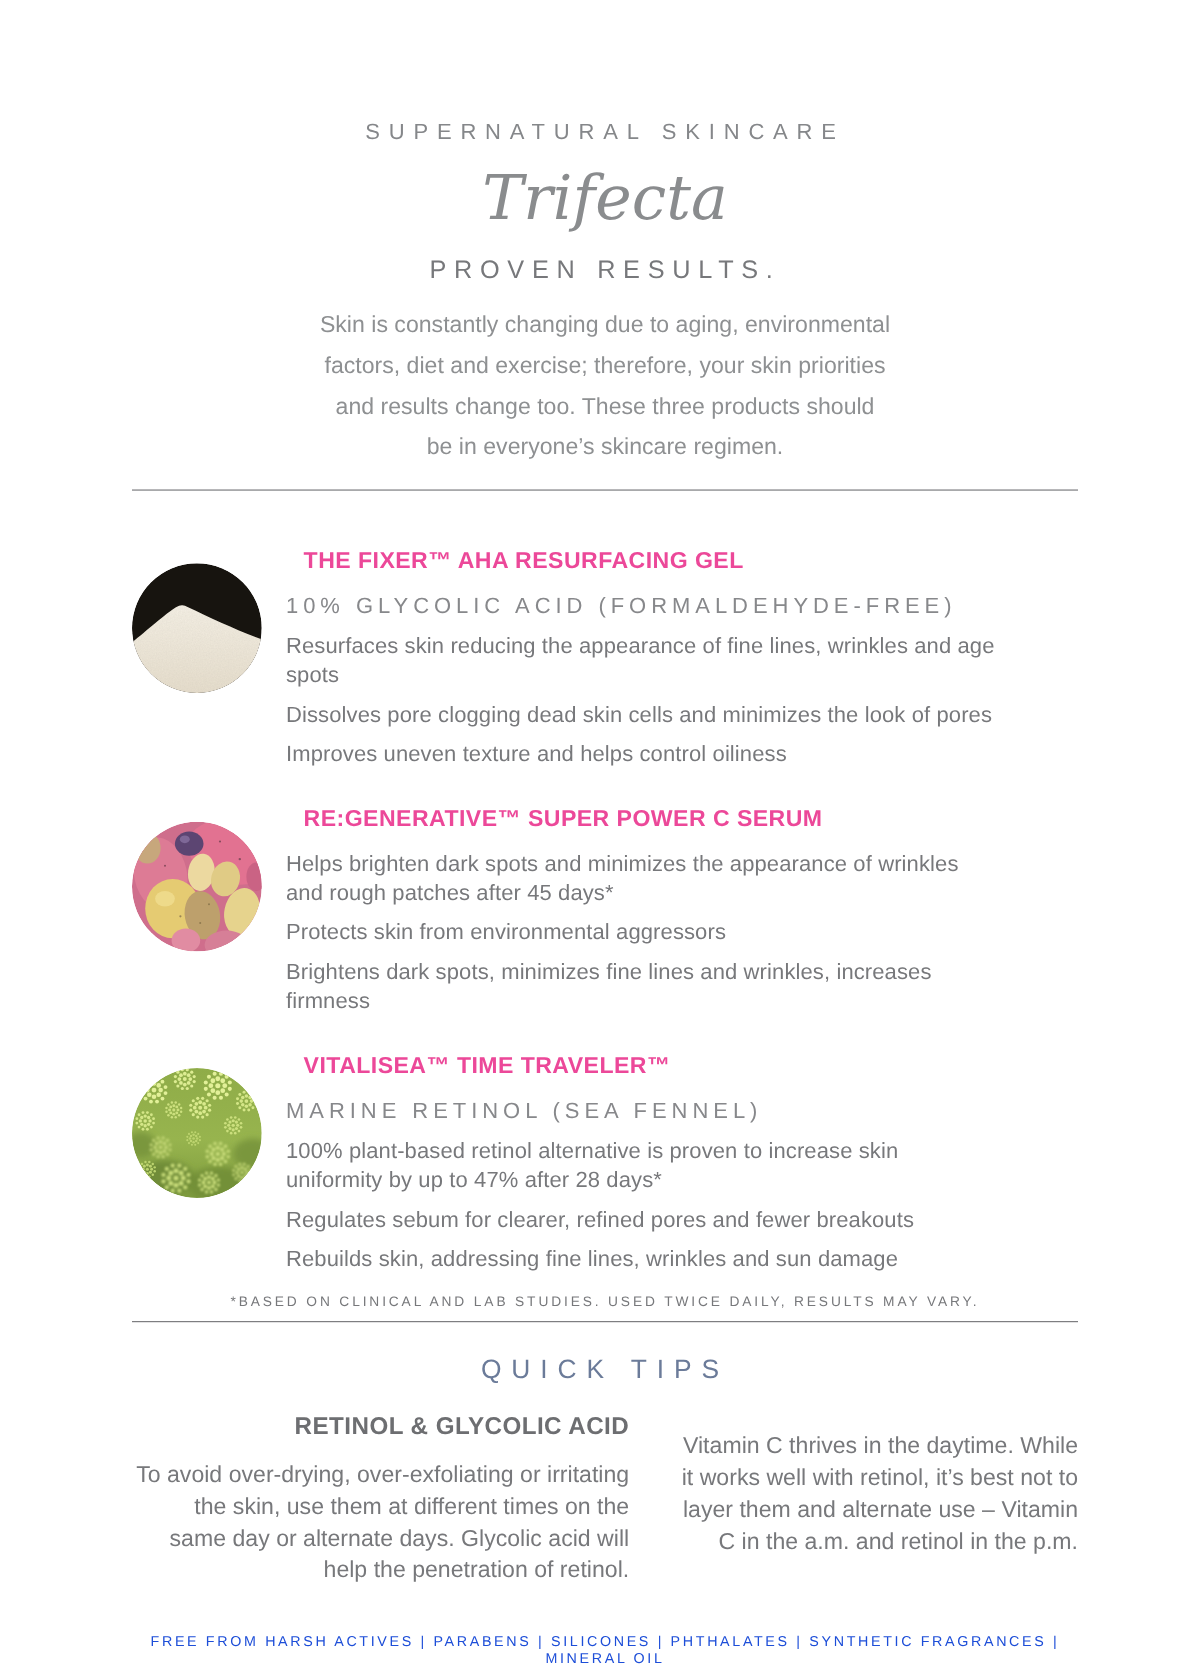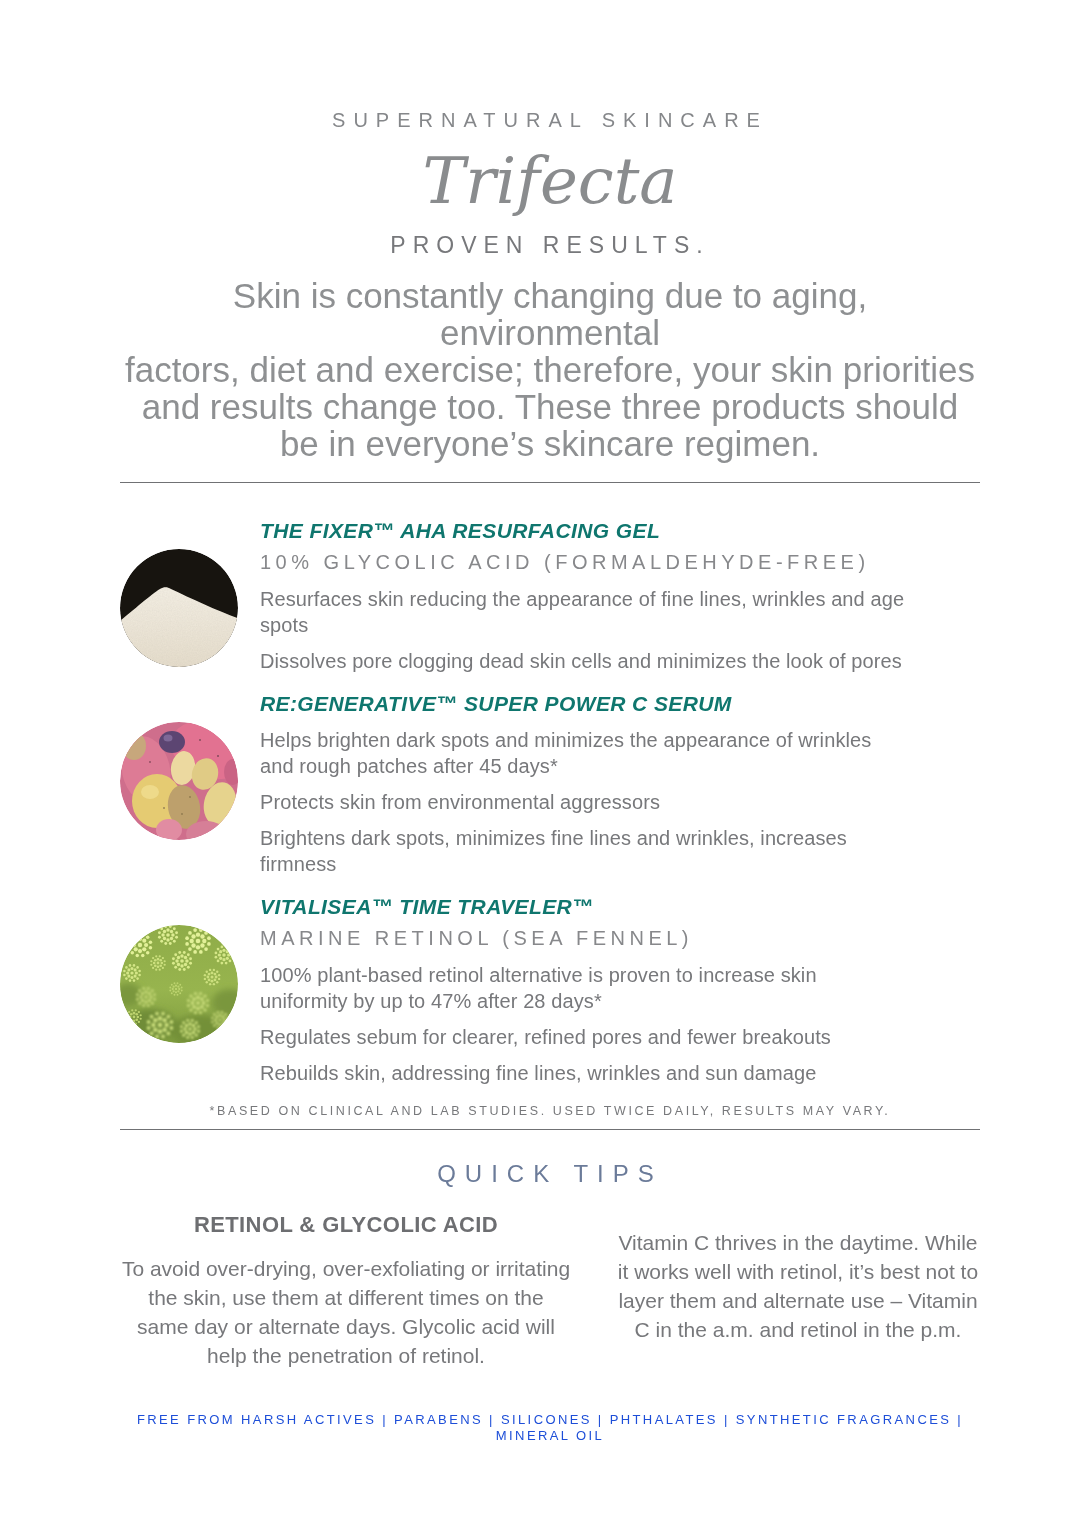--- a/index.html
+++ b/index.html
@@ -18,49 +18,49 @@
   
   .masthead { text-align:center; padding-top:110px; }
   .brand {
     font-size:20px; line-height:20px; letter-spacing:8px;
     color:#85878a; font-weight:400;
   }
   .main-title {
     margin:12px 0 0;
     font-family:"DejaVu Serif", serif;
     font-style:italic; font-weight:400;
-    font-size:64px; line-height:78px;
+    font-size:56px; line-height:78px;
     color:#8a8c8e;
   }
   .tagline {
     margin-top:14px;
     font-size:23px; line-height:23px; letter-spacing:7px;
     color:#77787b;
   }
   .intro { margin-top:20px; color:#8e9092; }
-  .intro-line { font-size:35px; line-height:37px; }
+  .intro-line { font-size:21px; line-height:37px; }
 
   
   .divider { border:none; border-top:1px solid #707174; margin:0; height:0; }
   .divider-top { margin-top:20px; }
   .divider-bottom { margin-top:10px; }
 
   
   .products { margin-top:36px; }
   .product-row { display:flex; align-items:flex-start; margin-bottom:18px; }
   .product-image {
     flex:0 0 118px; width:118px; height:118px;
     margin-top:30px; border-radius:50%; overflow:hidden;
   }
   .product-image svg { display:block; }
   .product-info { margin-left:22px; width:656px; }
   .product-name {
-    margin:0;
+    margin:16px;
     font-size:21px; line-height:24px; font-weight:700;
-    letter-spacing:0.4px; color:#0f766e;font-style:italic;
+    letter-spacing:0.4px; color:#ec4899;
   }
   .product-subtitle {
     margin-top:6px;
     font-size:20px; line-height:26px; letter-spacing:4.5px;
     color:#87888b; white-space:nowrap;
   }
   .benefit {
     margin:10px 0 0;
     font-size:20px; line-height:26px; color:#77787b;
     max-width:648px; letter-spacing:0.1px;
@@ -81,21 +81,21 @@
 
   
   .quick-tips { margin-top:32px; }
   .quick-tips-heading {
     margin:0; text-align:center; font-weight:400;
     font-size:24px; line-height:24px; letter-spacing:9px;
     color:#6b7b99;
   }
   .tips-columns {
     display:flex; justify-content:space-between;
-    margin-top:26px; text-align:center;
+    margin-top:26px; text-align:right;
   }
   .tip-col-left  { width:452px; }
   .tip-col-right { width:364px; }
   .tip-heading {
     margin:0;
     font-size:22px; line-height:26px; font-weight:700;
     letter-spacing:0.4px; color:#6d6e71;
   }
   .tip-body {
     margin:16px 0 16px;
@@ -146,20 +146,21 @@
               <path d="M-5,76 C8,66 30,46 40,40 C44,37.5 47,37.5 51,40 C72,50 102,64 123,71 L123,123 L-5,123 Z" fill="url(#powg)"></path>
               <path d="M-5,76 C8,66 30,46 40,40 C44,37.5 47,37.5 51,40 C72,50 102,64 123,71 L123,123 L-5,123 Z" fill="#efe9dc" filter="url(#grain)"></path>
             </g>
           </svg>
         </div>
         <div class="product-info">
           <h2 class="product-name">THE FIXER™ AHA RESURFACING GEL</h2>
           <div class="product-subtitle">10% GLYCOLIC ACID (FORMALDEHYDE-FREE)</div>
           <p class="benefit">Resurfaces skin reducing the appearance of fine lines, wrinkles and age spots</p>
           <p class="benefit">Dissolves pore clogging dead skin cells and minimizes the look of pores</p>
+          <p class="benefit">Improves uneven texture and helps control oiliness</p>
         </div>
       </section>
 
       <section class="product-row">
         <div class="product-image">
           <svg width="118" height="118" viewBox="0 0 118 118" aria-hidden="true">
             <defs>
               <clipPath id="tclip">
                   <circle cx="59" cy="59" r="59"></circle>
                 </clipPath>

